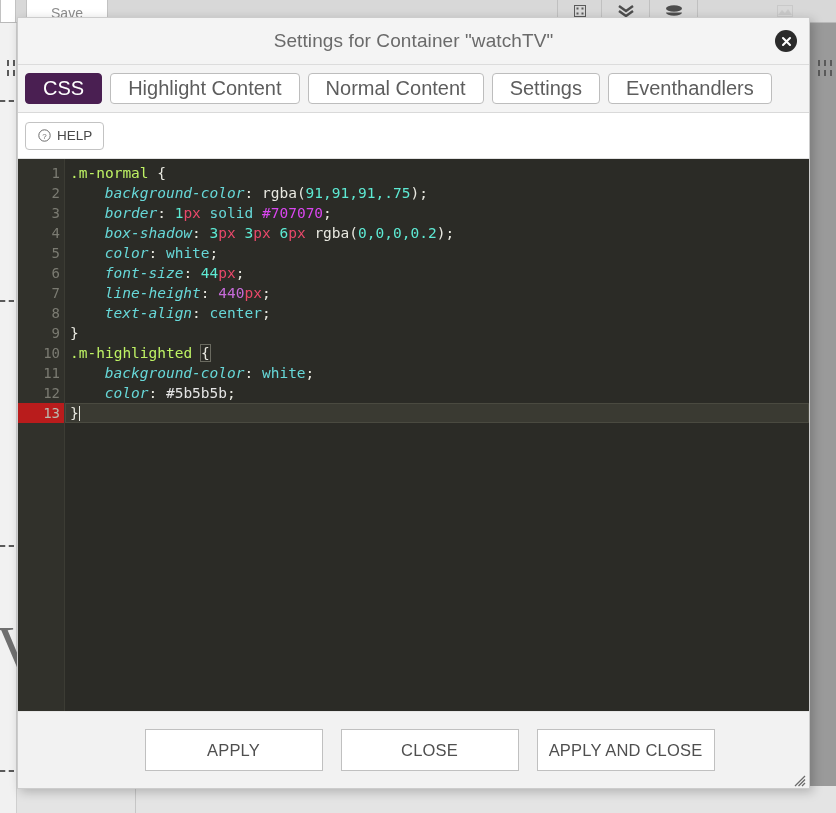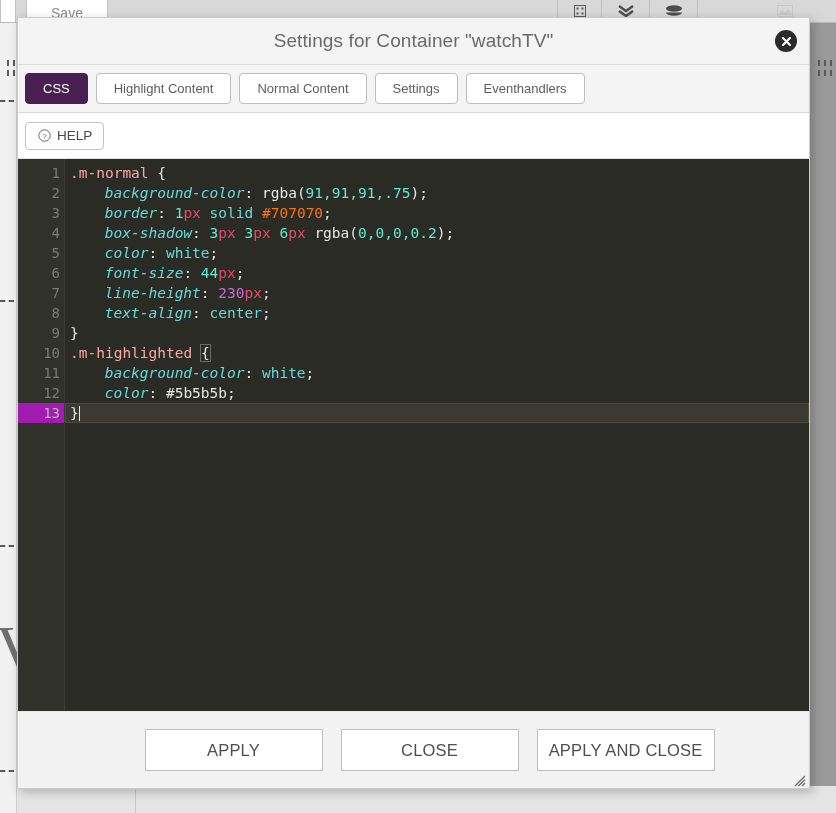--- a/index.html
+++ b/index.html
@@ -118,21 +118,21 @@
     padding-left: 7px;
     gap: 8px;
   }
   .tab {
     height: 31px;
     padding: 0 17px;
     border: 1px solid #bdbdbd;
     border-radius: 4px;
     background: #ffffff;
     color: #5d5d5d;
-    font-size: 13px;
+    font-size: 20px;
     display: flex; align-items: center; justify-content: center;
     cursor: pointer;
     box-sizing: border-box;
     white-space: nowrap;
   }
   .tab.active {
     background: #4a1f52;
     border-color: #4a1f52;
     color: #ffffff;
   }
@@ -180,45 +180,45 @@
     box-sizing: border-box;
   }
   .gnum {
     height: 20px; line-height: 20px;
     text-align: right;
     padding-right: 4px;
     color: #7b7b72;
     font-size: 14px;
     position: relative;
   }
-  .gnum.active { background: #a21caf; color: #b9b9ae; }
+  .gnum.active { background: #b91c1c; color: #b9b9ae; }
   .code {
     flex: 1 1 auto;
     padding-top: 4px;
     position: relative;
   }
   .cline {
     height: 20px; line-height: 20px;
     padding-left: 5px;
     white-space: pre;
   }
   .cline.active {
     background: #3a3a32;
     box-shadow: inset 0 0 0 1px #4a4a40;
   }
   .ind { display: inline-block; width: 2.4em; }
 
-  .t-sel   { color: #fca5a5; }
+  .t-sel   { color: #bef264; }
   .t-prop  { color: #67d8d8; font-style: italic; }
   .t-punc  { color: #e8e8e0; }
   .t-val   { color: #67d8d8; }
   .t-num   { color: #5eead4; }
   .t-unit  { color: #e8486a; }
   .t-fn    { color: #e8e8e0; }
-  .t-hex   { color: #f97316; }
+  .t-hex   { color: #d946ef; }
   .t-hex2  { color: #e5e5e5; }
   .t-numv  { color: #c66bd8; }
   .t-brace { color: #e8e8e0; }
 
   .caret {
     display: inline-block;
     width: 1px; height: 15px;
     background: #e8e8e0;
     vertical-align: -3px;
     margin-left: 0px;
@@ -366,21 +366,21 @@
         <div class="cline"><span class="ind"></span><span class="t-prop">background-color</span><span class="t-punc">:</span> <span class="t-fn">rgba</span><span class="t-punc">(</span><span class="t-num">91</span><span class="t-num">,</span><span class="t-num">91</span><span class="t-num">,</span><span class="t-num">91</span><span class="t-num">,</span><span class="t-num">.75</span><span class="t-punc">)</span><span class="t-punc">;</span></div>
 
         <div class="cline"><span class="ind"></span><span class="t-prop">border</span><span class="t-punc">:</span> <span class="t-num">1</span><span class="t-unit">px</span> <span class="t-val">solid</span> <span class="t-hex">#707070</span><span class="t-punc">;</span></div>
 
         <div class="cline"><span class="ind"></span><span class="t-prop">box-shadow</span><span class="t-punc">:</span> <span class="t-num">3</span><span class="t-unit">px</span> <span class="t-num">3</span><span class="t-unit">px</span> <span class="t-num">6</span><span class="t-unit">px</span> <span class="t-fn">rgba</span><span class="t-punc">(</span><span class="t-num">0</span><span class="t-num">,</span><span class="t-num">0</span><span class="t-num">,</span><span class="t-num">0</span><span class="t-num">,</span><span class="t-num">0.2</span><span class="t-punc">)</span><span class="t-punc">;</span></div>
 
         <div class="cline"><span class="ind"></span><span class="t-prop">color</span><span class="t-punc">:</span> <span class="t-val">white</span><span class="t-punc">;</span></div>
 
         <div class="cline"><span class="ind"></span><span class="t-prop">font-size</span><span class="t-punc">:</span> <span class="t-num">44</span><span class="t-unit">px</span><span class="t-punc">;</span></div>
 
-        <div class="cline"><span class="ind"></span><span class="t-prop">line-height</span><span class="t-punc">:</span> <span class="t-numv">230</span><span class="t-unit">px</span><span class="t-punc">;</span></div>
+        <div class="cline"><span class="ind"></span><span class="t-prop">line-height</span><span class="t-punc">:</span> <span class="t-numv">440</span><span class="t-unit">px</span><span class="t-punc">;</span></div>
 
         <div class="cline"><span class="ind"></span><span class="t-prop">text-align</span><span class="t-punc">:</span> <span class="t-val">center</span><span class="t-punc">;</span></div>
 
         <div class="cline"><span class="t-brace">}</span></div>
 
         <div class="cline"><span class="t-sel">.m-highlighted</span><span> </span><span class="t-brace" style="outline:1px solid #6a6a60">{</span></div>
 
         <div class="cline"><span class="ind"></span><span class="t-prop">background-color</span><span class="t-punc">:</span> <span class="t-val">white</span><span class="t-punc">;</span></div>
 
         <div class="cline"><span class="ind"></span><span class="t-prop">color</span><span class="t-punc">:</span> <span class="t-hex2">#5b5b5b</span><span class="t-punc">;</span></div>

